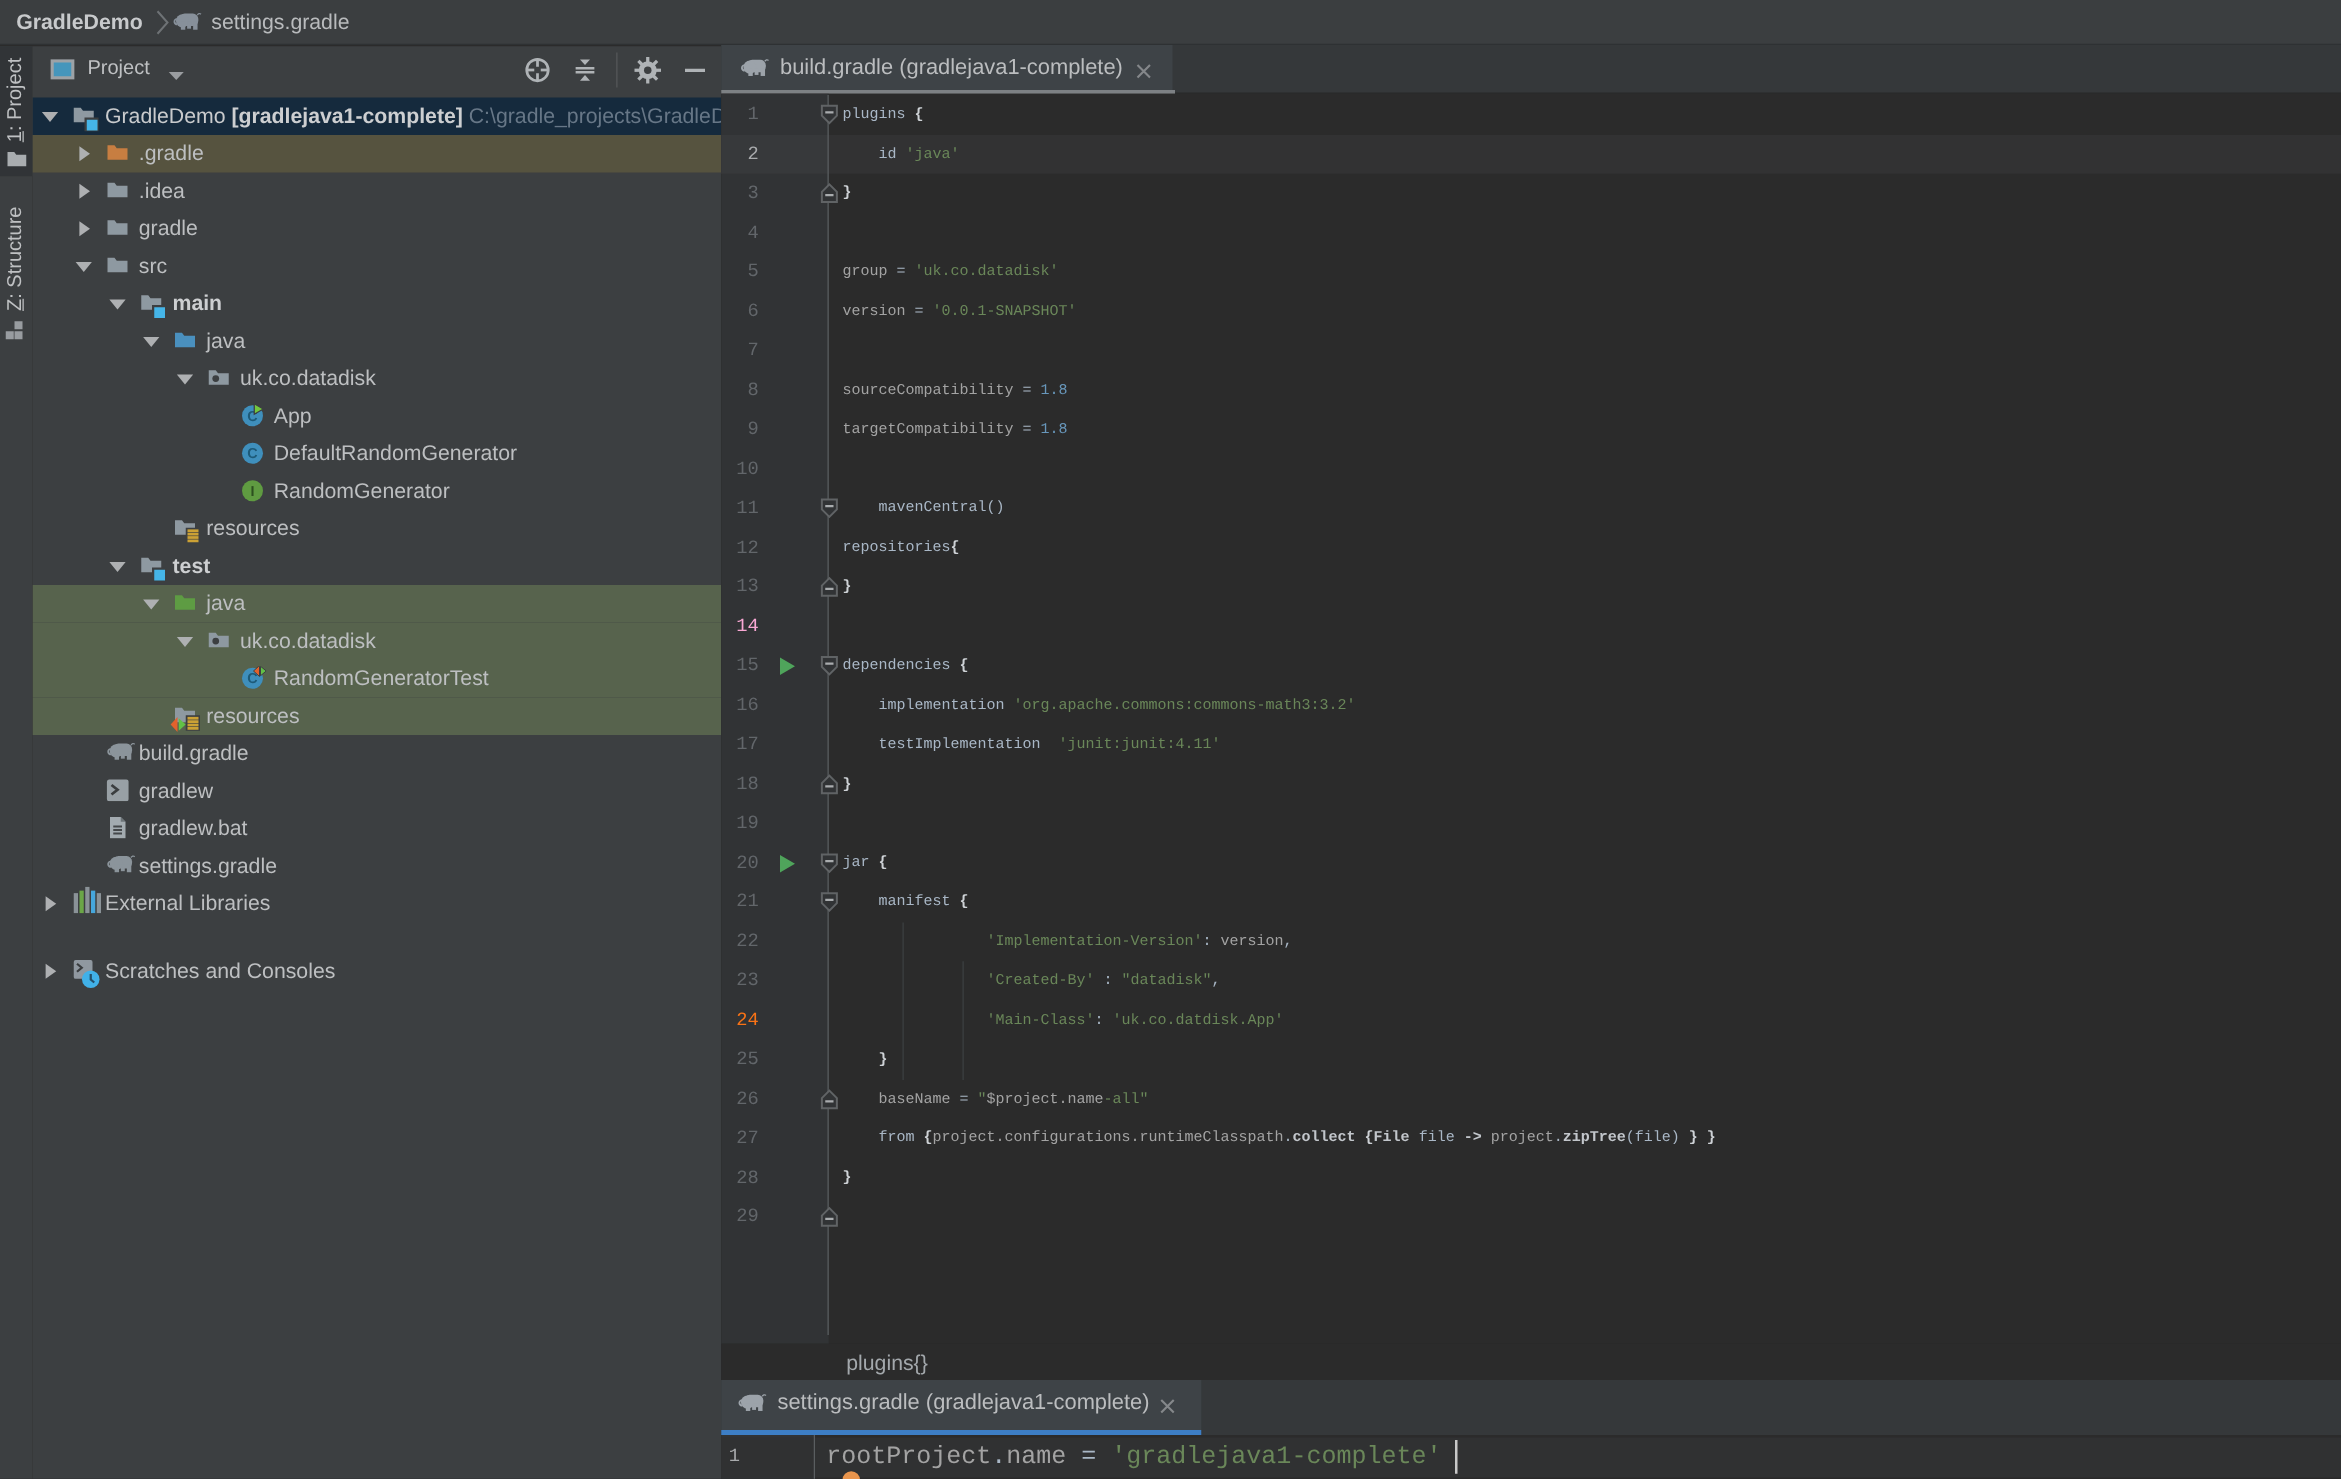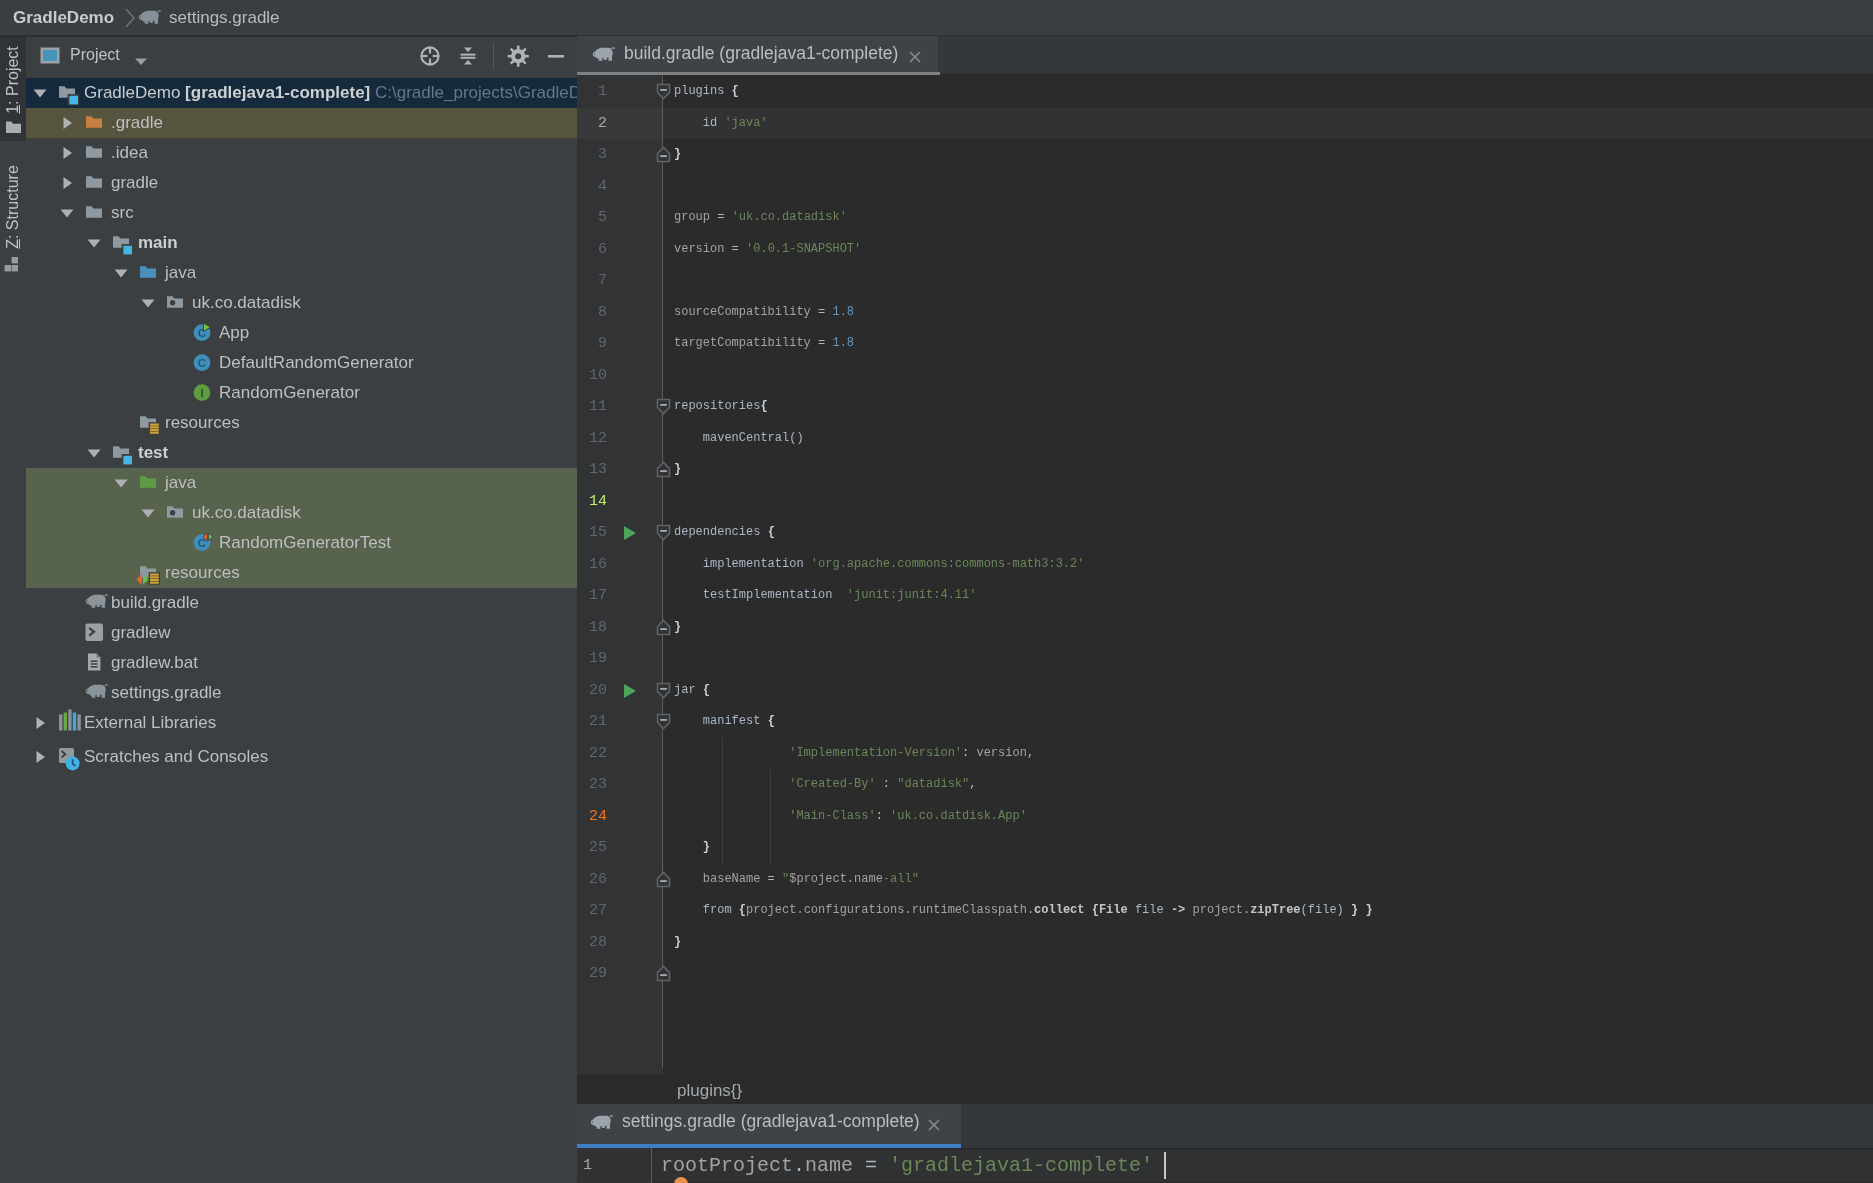--- a/index.html
+++ b/index.html
@@ -300,21 +300,21 @@
           </svg></div>
         <div class="ib" style="left:32px;top:1px"><svg width="23" height="22" viewBox="0 0 23 22">
             <rect x="1" y="5.5" width="3.4" height="16" fill="#8a9297"></rect>
             <rect x="5.6" y="3.5" width="3.4" height="18" fill="#6ba647"></rect>
             <rect x="10.2" y="0.5" width="3.4" height="21" fill="#8a9297"></rect>
             <rect x="14.8" y="3.5" width="3.4" height="18" fill="#46a7dc"></rect>
             <rect x="19.4" y="5.5" width="3.4" height="16" fill="#8a9297"></rect>
           </svg></div>
         <div class="tl" style="left:58px"><span>External Libraries</span></div>
       </div>
-      <div class="trow" style="top:664px;">
+      <div class="trow" style="top:684px;">
         <div class="ab" style="left:6px"><svg width="16" height="16" viewBox="0 0 16 16">
             <polygon points="4.5,2 13,8 4.5,14" fill="#aeb0b2"></polygon>
           </svg></div>
         <div class="ib" style="left:32px;top:5px"><svg width="24" height="24" viewBox="0 0 24 24">
             <rect x="1" y="1" width="15" height="15" rx="1.5" fill="#9098a0"></rect>
             <path d="M3.6 4 L7.4 7.2 L3.6 10.4" fill="none" stroke="#3a3d3f" stroke-width="1.8"></path>
             <circle cx="14.6" cy="16.4" r="7" fill="#41b1e8"></circle>
             <path d="M14.6 12.2 V16.6 L17.4 19" fill="none" stroke="#24506b" stroke-width="1.8"></path>
           </svg></div>
         <div class="tl" style="left:58px"><span>Scratches and Consoles</span></div>
@@ -353,21 +353,21 @@
       <div class="gn" style="color:#62666a">4</div>
       <div class="gn" style="color:#62666a">5</div>
       <div class="gn" style="color:#62666a">6</div>
       <div class="gn" style="color:#62666a">7</div>
       <div class="gn" style="color:#62666a">8</div>
       <div class="gn" style="color:#62666a">9</div>
       <div class="gn" style="color:#62666a">10</div>
       <div class="gn" style="color:#62666a">11</div>
       <div class="gn" style="color:#62666a">12</div>
       <div class="gn" style="color:#62666a">13</div>
-      <div class="gn" style="color:#bef264">14</div>
+      <div class="gn" style="color:#f9a8d4">14</div>
       <div class="gn" style="color:#62666a">15</div>
       <div class="gn" style="color:#62666a">16</div>
       <div class="gn" style="color:#62666a">17</div>
       <div class="gn" style="color:#62666a">18</div>
       <div class="gn" style="color:#62666a">19</div>
       <div class="gn" style="color:#62666a">20</div>
       <div class="gn" style="color:#62666a">21</div>
       <div class="gn" style="color:#62666a">22</div>
       <div class="gn" style="color:#62666a">23</div>
       <div class="gn" style="color:#f97316">24</div>
@@ -432,22 +432,22 @@
       <div class="cl"><span class="cp">plugins </span><span class="cb">{</span></div>
       <div class="cl"><span class="cp">    id </span><span class="cs">'java'</span></div>
       <div class="cl"><span class="cb">}</span></div>
       <div class="cl"></div>
       <div class="cl"><span class="cv">group</span><span class="cp"> = </span><span class="cs">'uk.co.datadisk'</span></div>
       <div class="cl"><span class="cv">version</span><span class="cp"> = </span><span class="cs">'0.0.1-SNAPSHOT'</span></div>
       <div class="cl"></div>
       <div class="cl"><span class="cv">sourceCompatibility</span><span class="cp"> = </span><span class="cn">1.8</span></div>
       <div class="cl"><span class="cv">targetCompatibility</span><span class="cp"> = </span><span class="cn">1.8</span></div>
       <div class="cl"></div>
+      <div class="cl"><span class="cp">    mavenCentral()</span></div>
       <div class="cl"><span class="cp">repositories</span><span class="cb">{</span></div>
-      <div class="cl"><span class="cp">    mavenCentral()</span></div>
       <div class="cl"><span class="cb">}</span></div>
       <div class="cl"></div>
       <div class="cl"><span class="cp">dependencies </span><span class="cb">{</span></div>
       <div class="cl"><span class="cp">    implementation </span><span class="cs">'org.apache.commons:commons-math3:3.2'</span></div>
       <div class="cl"><span class="cp">    testImplementation  </span><span class="cs">'junit:junit:4.11'</span></div>
       <div class="cl"><span class="cb">}</span></div>
       <div class="cl"></div>
       <div class="cl"><span class="cp">jar </span><span class="cb">{</span></div>
       <div class="cl"><span class="cp">    manifest </span><span class="cb">{</span></div>
       <div class="cl"><span class="cp">                </span><span class="cs">'Implementation-Version'</span><span class="cp">: </span><span class="cv">version</span><span class="cp">,</span></div>

